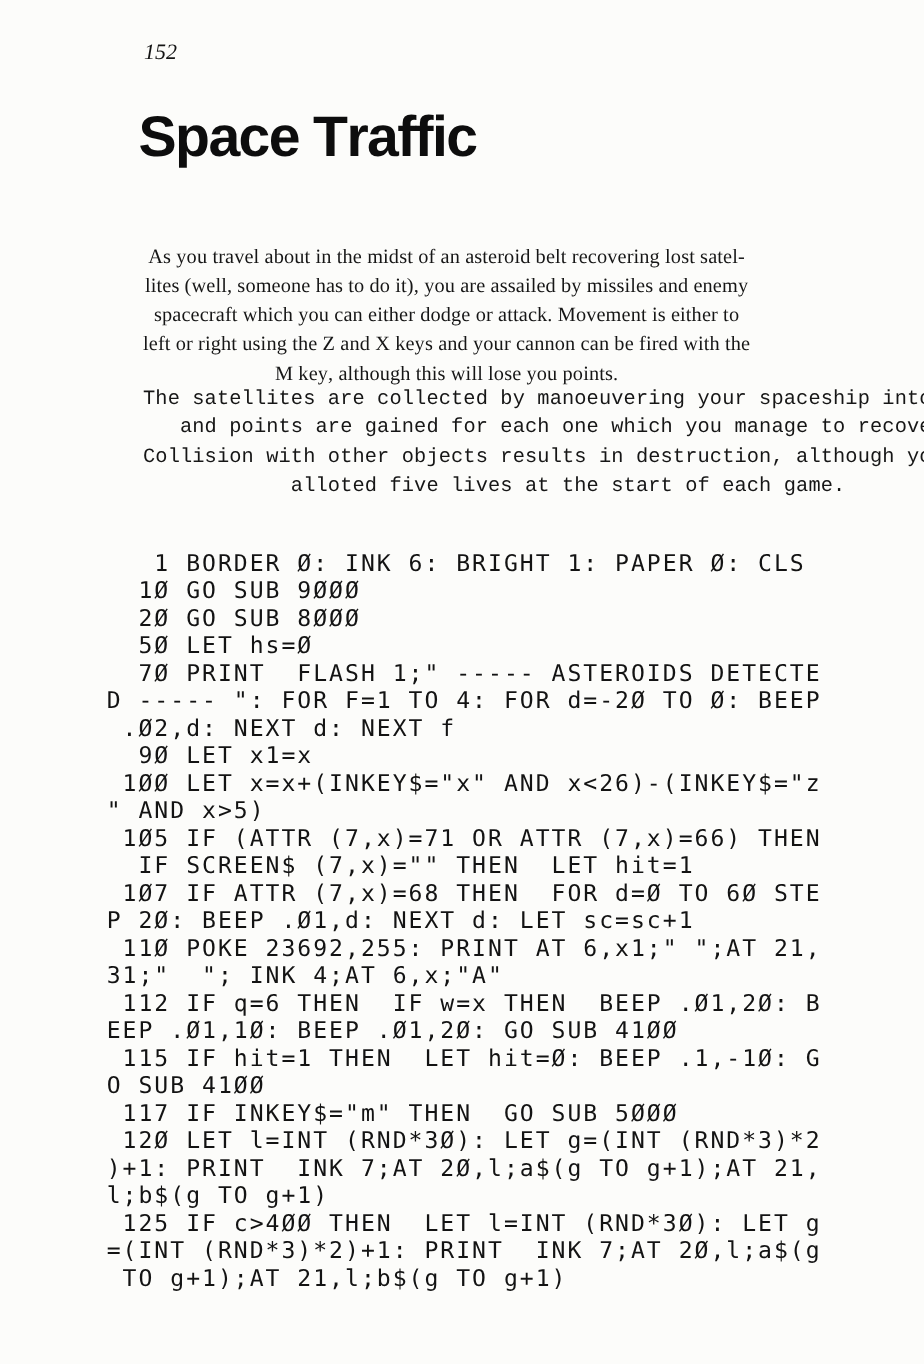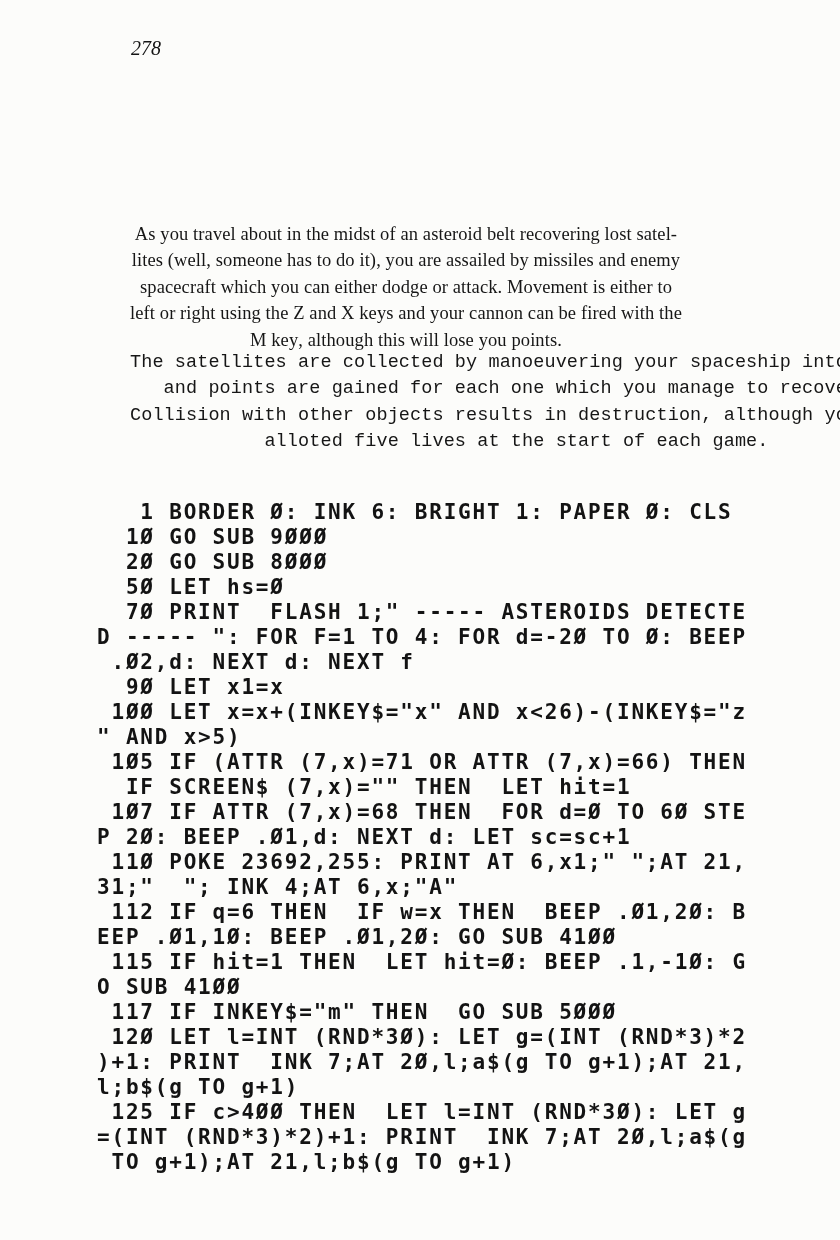--- a/index.html
+++ b/index.html
@@ -51,35 +51,36 @@
     text-align: center;
   }
   .para-1 { top: 221px; }
   .para-2 { top: 350px; font-family: Liberation Mono, monospace; }
   .code-listing {
     position: absolute;
     left: 97px;
     top: 500px;
     margin: 0;
     font-family: "DejaVu Sans Mono", monospace;
-    font-weight: 700;
+    font-weight: 400;
     font-size: 21px;
     line-height: 25px;
     letter-spacing: 1.8px;
     color: #131313;
     white-space: pre;
   }
 </style>
 </head>
 <body>
 
 <div class="page" style="background: rgb(252, 252, 250); color: rgb(22, 22, 22);">
 
-  <div class="page-number">278</div>
+  <div class="page-number">152</div>
 
+  <h1 class="title">Space Traffic</h1>
 
   <p class="body-para para-1">As you travel about in the midst of an asteroid belt recovering lost satel-
 lites (well, someone has to do it), you are assailed by missiles and enemy
 spacecraft which you can either dodge or attack. Movement is either to
 left or right using the Z and X keys and your cannon can be fired with the
 M key, although this will lose you points.</p>
 
   <p class="body-para para-2">The satellites are collected by manoeuvering your spaceship into them
 and points are gained for each one which you manage to recover.
 Collision with other objects results in destruction, although you are

